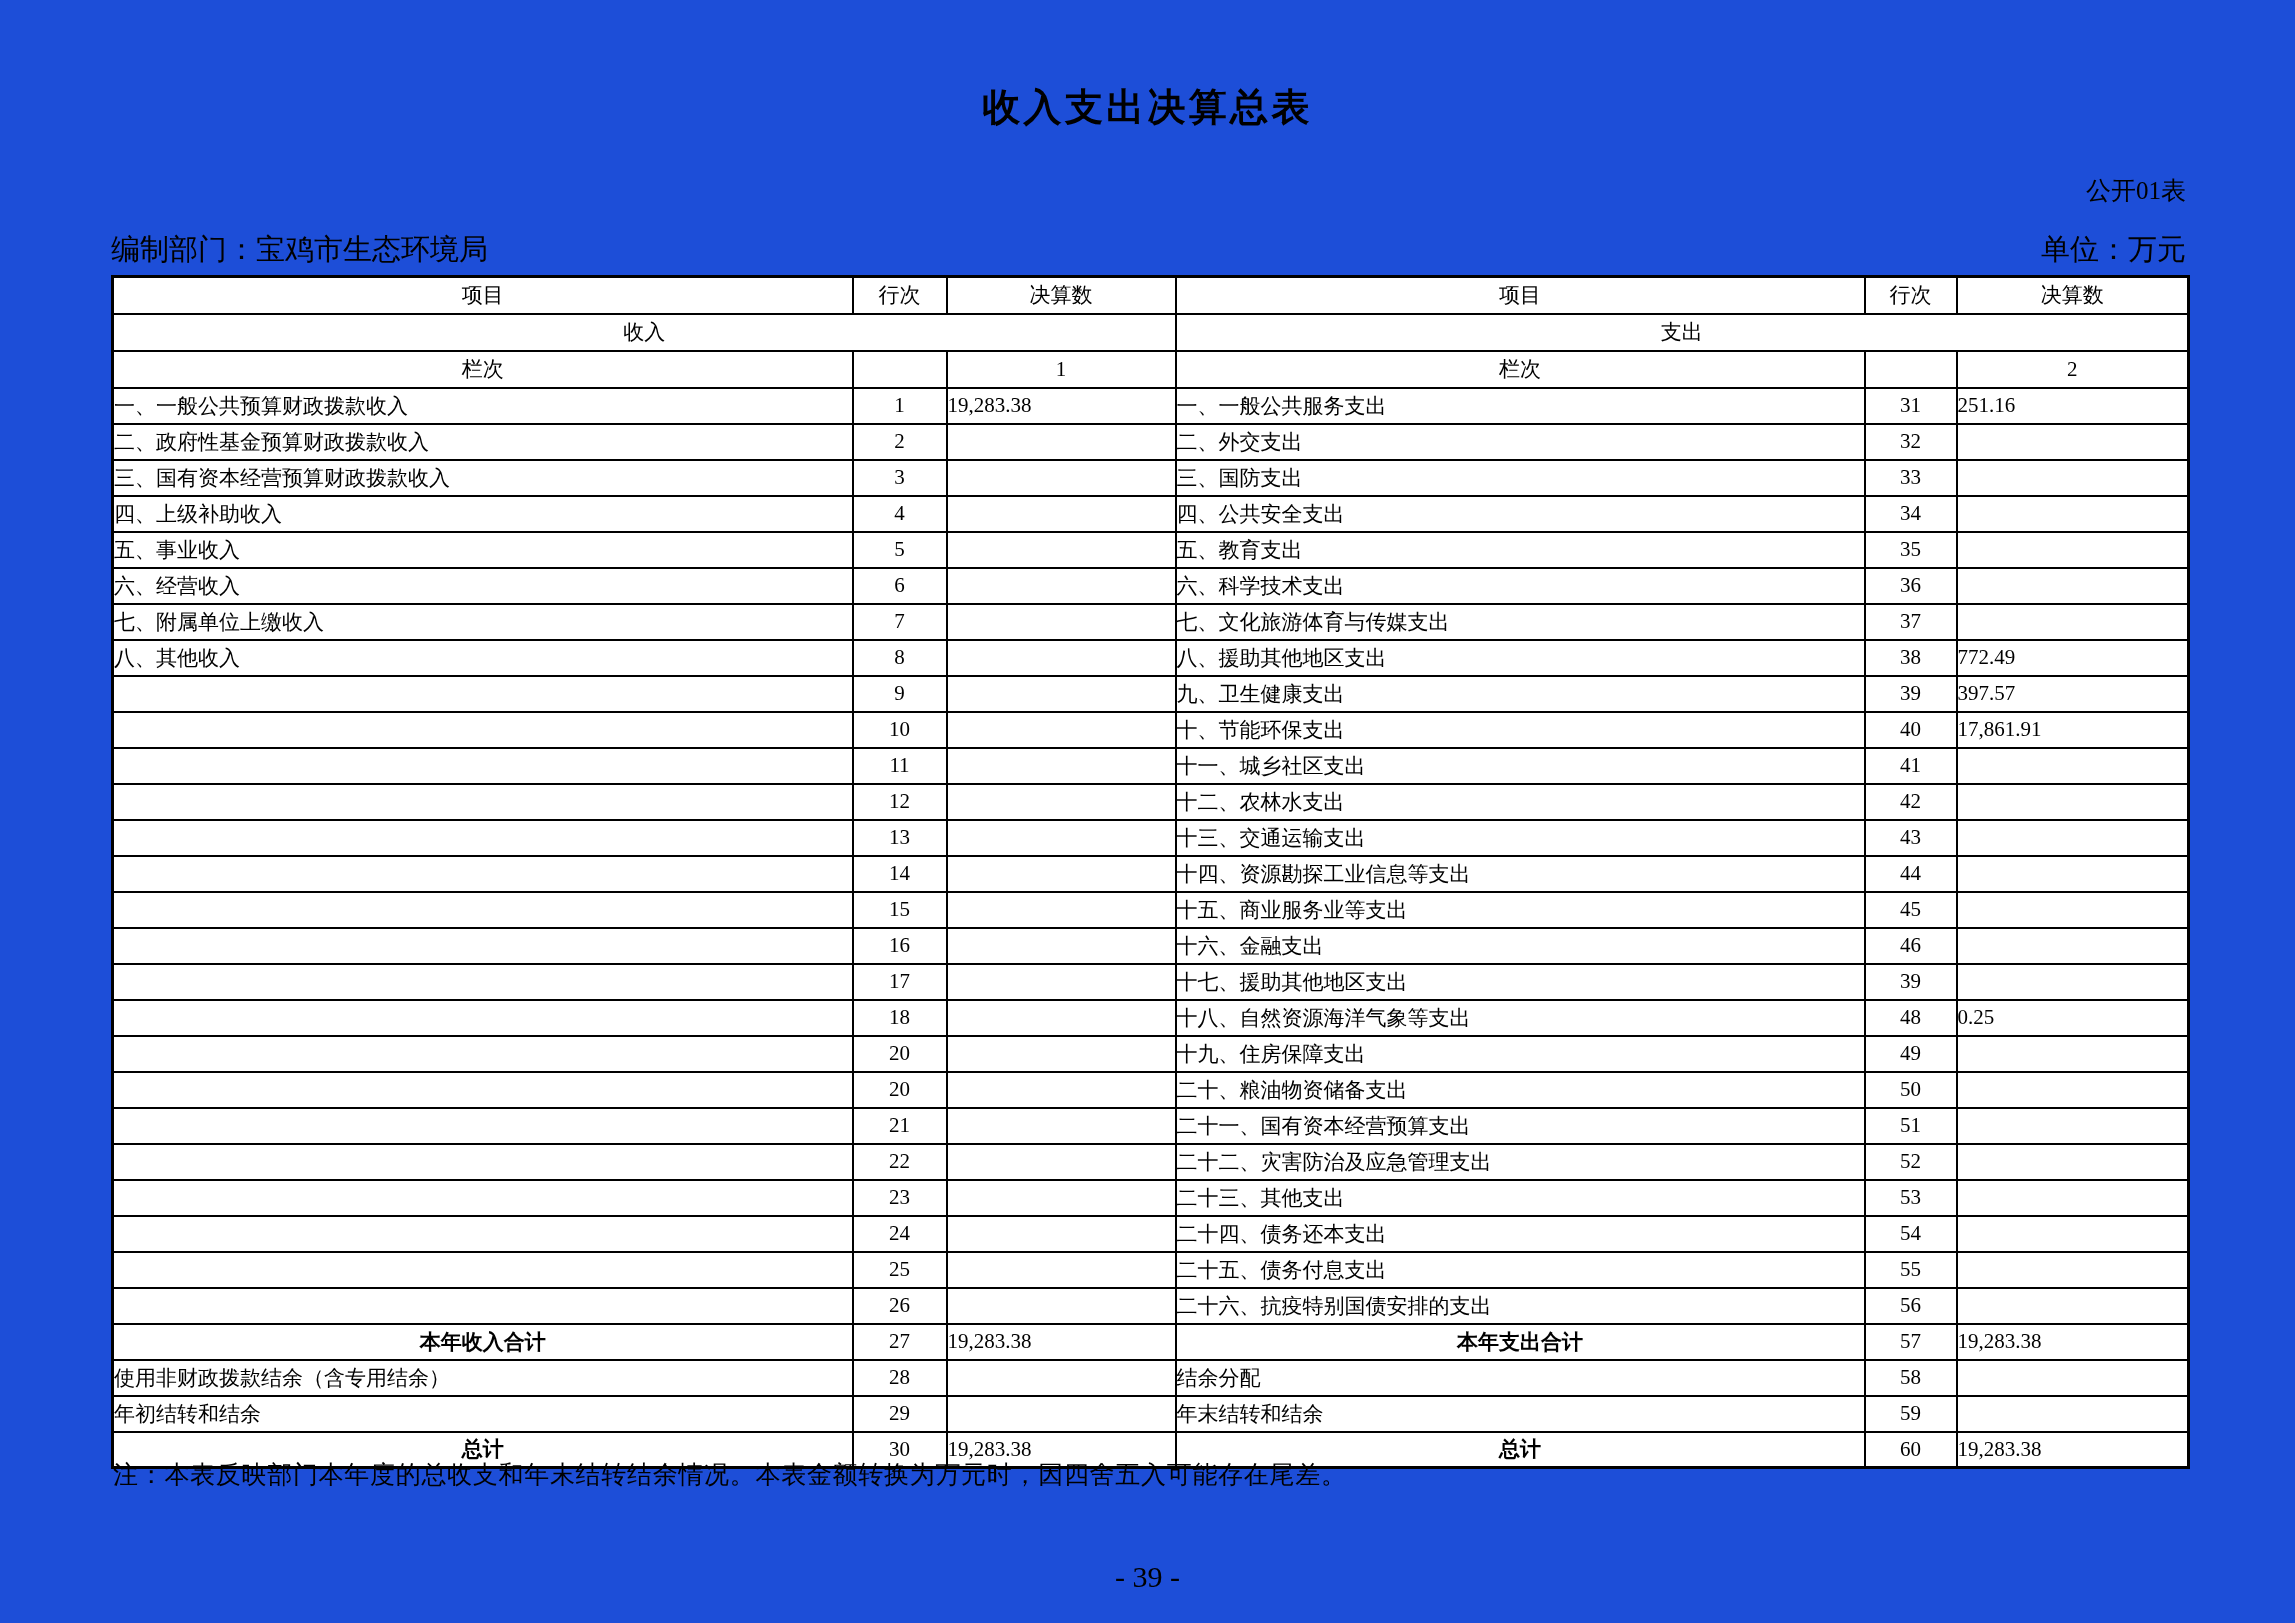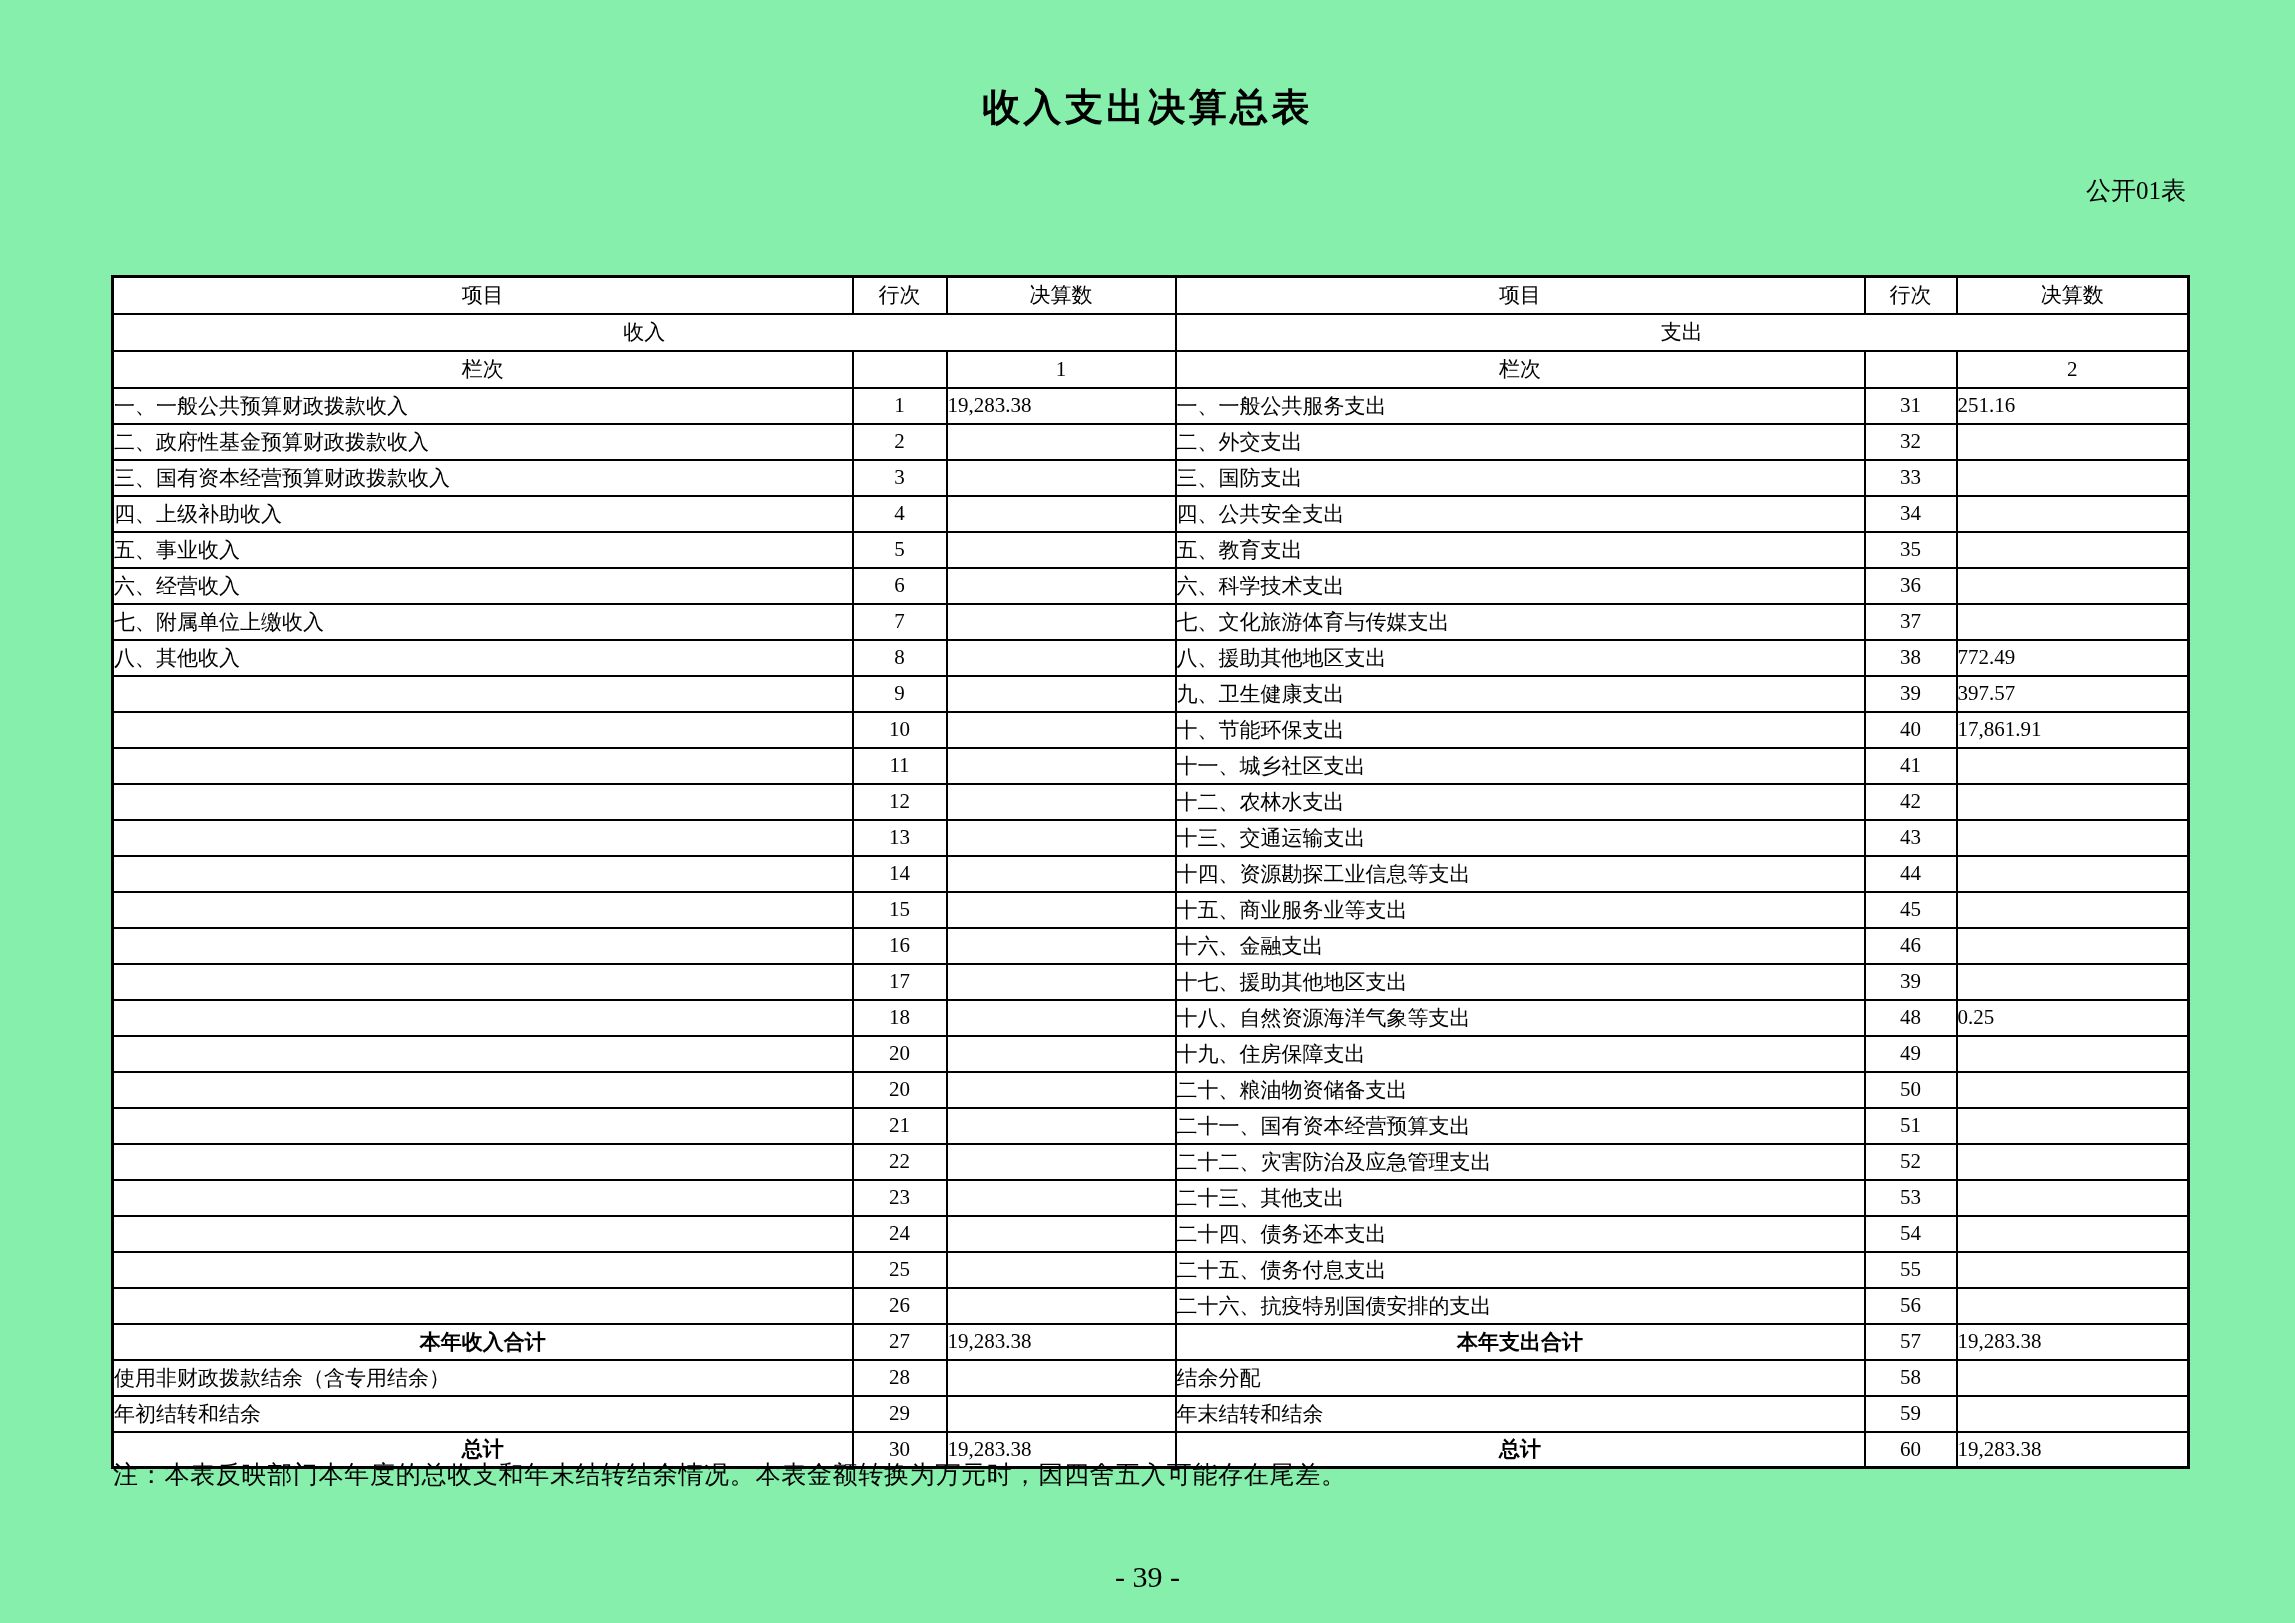--- a/index.html
+++ b/index.html
@@ -4,21 +4,21 @@
 <style>
   * { box-sizing: border-box; }
   html, body { margin: 0; padding: 0; background: #ffffff; }
   body {
     width: 2295px; height: 1623px;
     position: relative;
     font-family: "Liberation Serif", "DejaVu Serif", serif;
     color: #000000;
     overflow: hidden;
   }
-  .page { position: absolute; inset: 0; background: #86efac; text-decoration: underline; }
+  .page { position: absolute; inset: 0; background: #1d4ed8; text-decoration: underline; }
 
   .title {
     position: absolute; top: 82px; left: 0; width: 100%;
     text-align: center;
     font-size: 38px; font-weight: 700; letter-spacing: 3.3px;
   }
   .code-line {
     position: absolute; top: 174px; left: 111px; width: 2075px;
     text-align: right; font-size: 25px;
   }
@@ -62,20 +62,24 @@
 </style>
 </head>
 <body>
 
 <div class="page">
 
   <div class="title">收入支出决算总表</div>
 
   <div class="code-line">公开01表</div>
 
+  <div class="meta-line">
+    <span>编制部门：宝鸡市生态环境局</span>
+    <span>单位：万元</span>
+  </div>
 
   <table class="main">
     <colgroup>
       <col style="width:740px">
       <col style="width:94px">
       <col style="width:229px">
       <col style="width:689px">
       <col style="width:92px">
       <col style="width:232px">
     </colgroup>

